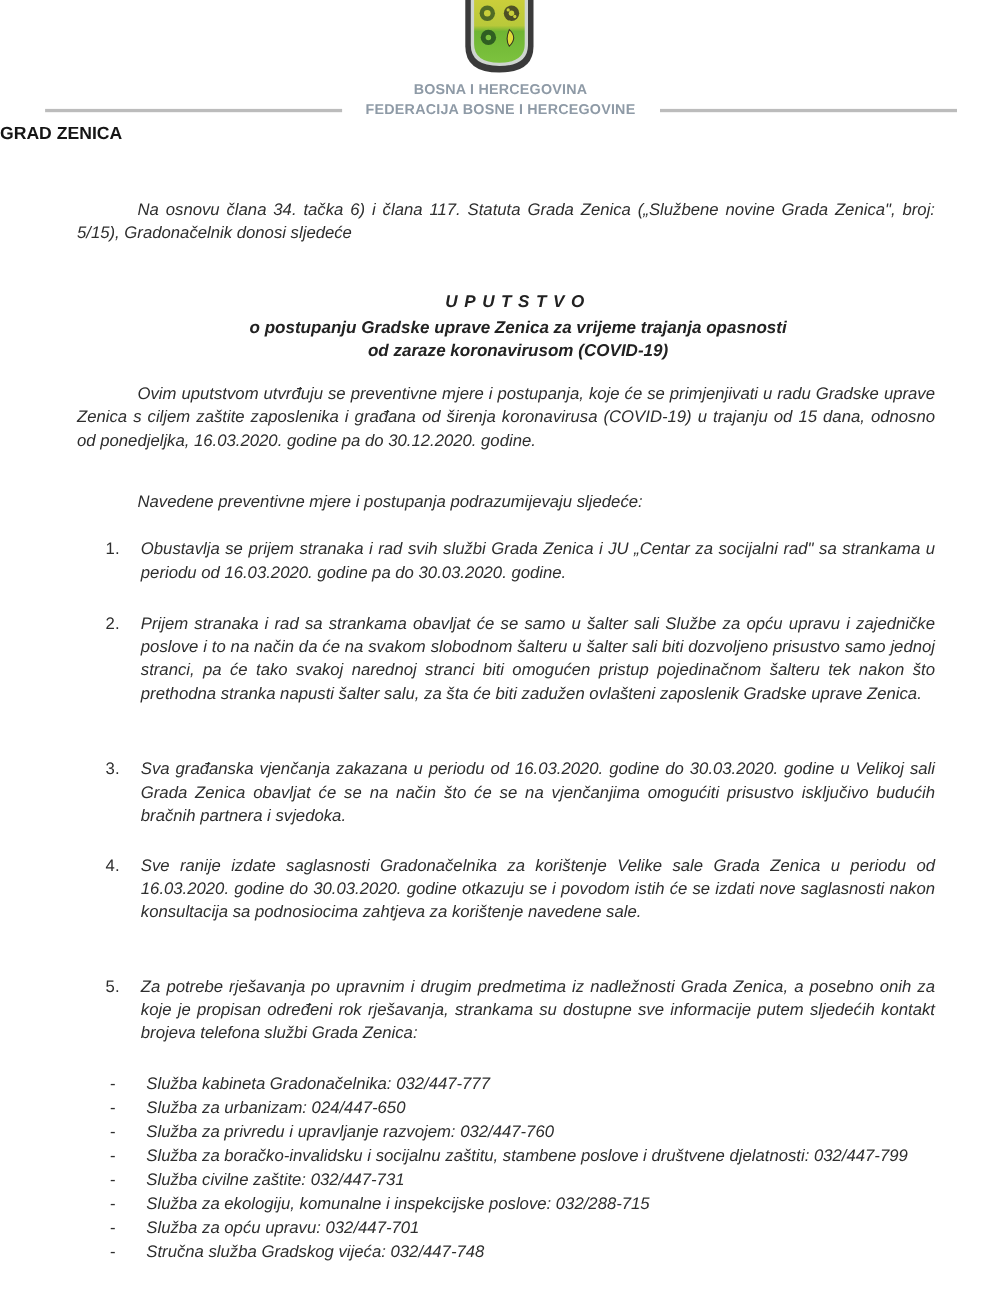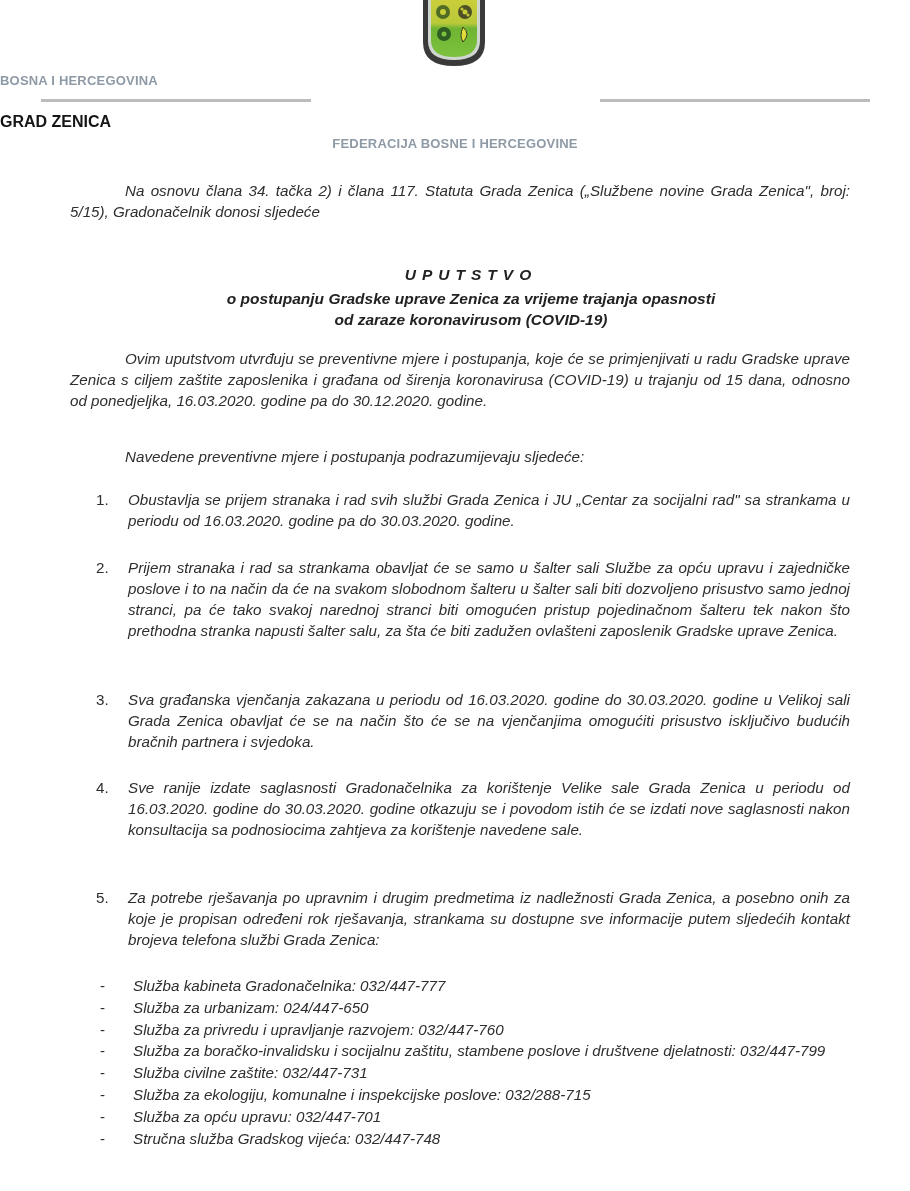--- a/index.html
+++ b/index.html
@@ -5,24 +5,24 @@
   html, body { margin: 0; padding: 0; background: #ffffff; }
   body { width: 910px; height: 1191px; position: relative; overflow: hidden;
          font-family: "Liberation Sans", sans-serif; color: #2a2a2a; }
   .page { position: absolute; left: 0; top: 0; width: 910px; height: 1191px; }
 
   
   .logo { position: absolute; left: 419px; top: -18px; width: 70px; height: 86px; }
   .hdr-line { position: absolute; top: 99px; height: 3px; background: #bcbcbc; }
   .hdr-line.left { left: 41px; width: 270px; }
   .hdr-line.right { left: 600px; width: 270px; }
-  .hdr-country { position: absolute; left: 0; width: 910px; top: 73px; text-align: left;
+  .hdr-country { position: absolute; left: 0; width: 910px; top: 73px; text-align: center;
                  font-size: 13px; font-weight: bold; color: #8e9aa6; letter-spacing: 0.2px; }
   .hdr-fed { position: absolute; left: 0; width: 910px; top: 92px; text-align: center;
-             font-size: 13px; font-weight: bold; color: #8e9aa6; letter-spacing: 0.2px; margin-top: 44px; }
+             font-size: 13px; font-weight: bold; color: #8e9aa6; letter-spacing: 0.2px; }
   .hdr-city { position: absolute; left: 0; width: 910px; top: 113px; text-align: left;
               font-size: 16px; font-weight: bold; color: #151515; }
 
   
   .txt { position: absolute; font-style: italic; font-size: 15.2px; line-height: 21px; color: #2e2e2e; }
   .just { text-align: justify; text-align-last: left; }
   .preamble { left: 70px; width: 780px; top: 180px; text-indent: 55px; }
   .title { position: absolute; left: 16px; width: 910px; text-align: center;
            font-style: italic; font-weight: bold; font-size: 15.5px; color: #222; }
   .title.t1 { top: 266px; letter-spacing: 6px; }
@@ -69,21 +69,21 @@
     <path d="M14 10 Q24 4 24 16 Q18 18 14 10 Z" fill="#e8e04a" stroke="#3a3a22" stroke-width="1"></path>
   </svg>
 
   <div class="hdr-line left"></div>
   <div class="hdr-line right"></div>
 
   <div class="hdr-country">BOSNA I HERCEGOVINA</div>
   <div class="hdr-fed">FEDERACIJA BOSNE I HERCEGOVINE</div>
   <div class="hdr-city">GRAD ZENICA</div>
 
-  <div class="txt just preamble">Na osnovu člana 34. tačka 2) i člana 117. Statuta Grada Zenica („Službene novine Grada Zenica", broj: 5/15), Gradonačelnik donosi sljedeće</div>
+  <div class="txt just preamble">Na osnovu člana 34. tačka 6) i člana 117. Statuta Grada Zenica („Službene novine Grada Zenica", broj: 5/15), Gradonačelnik donosi sljedeće</div>
 
   <div class="title t1">UPUTSTVO</div>
   <div class="title t2">o postupanju Gradske uprave Zenica za vrijeme trajanja opasnosti</div>
   <div class="title t3">od zaraze koronavirusom (COVID-19)</div>
 
   <div class="txt just intro">Ovim uputstvom utvrđuju se preventivne mjere i postupanja, koje će se primjenjivati u radu Gradske uprave Zenica s ciljem zaštite zaposlenika i građana od širenja koronavirusa (COVID-19) u trajanju od 15 dana, odnosno od ponedjeljka, 16.03.2020. godine pa do 30.12.2020. godine.</div>
   <div class="txt lead">Navedene preventivne mjere i postupanja podrazumijevaju sljedeće:</div>
 
   <div class="item i1">
     <span class="num">1.</span>

